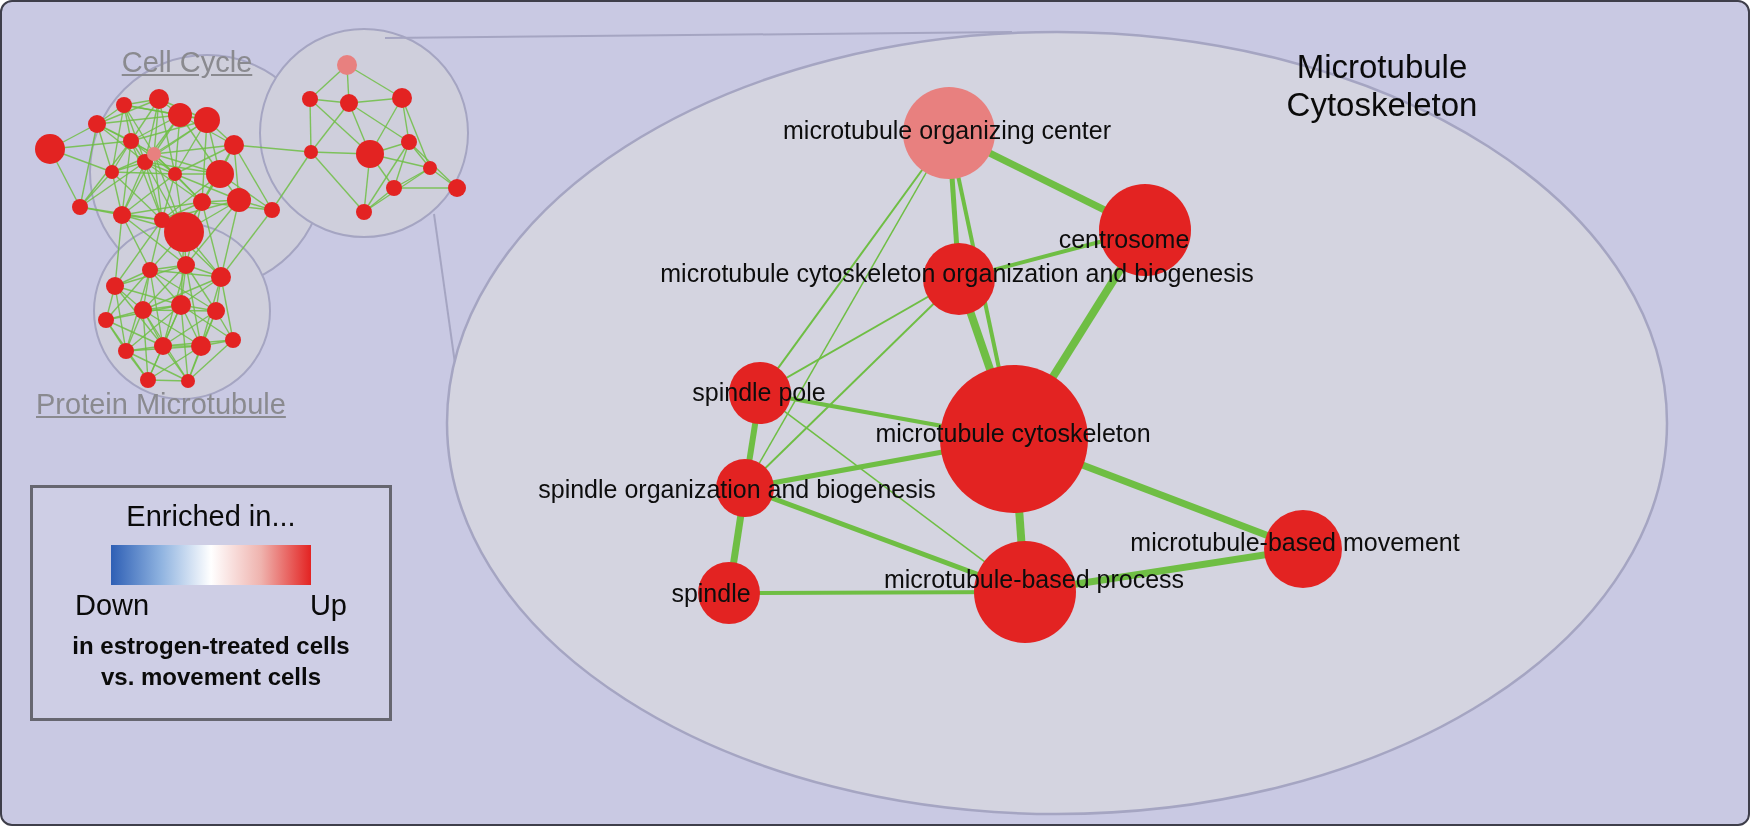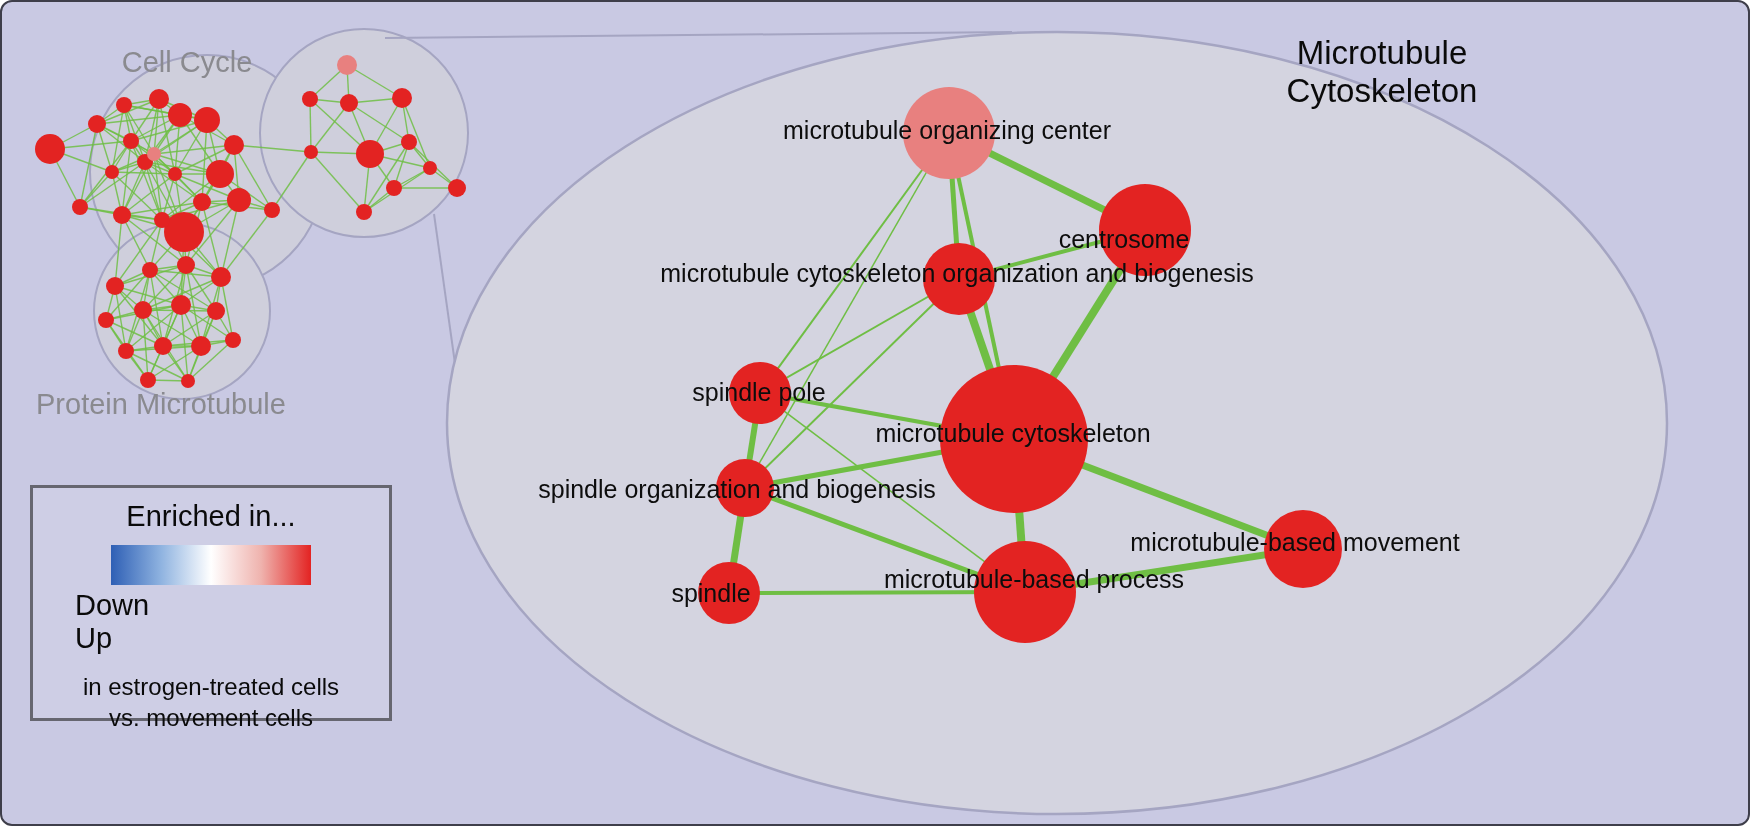--- a/index.html
+++ b/index.html
@@ -8,34 +8,34 @@
     width:1750px;height:826px;
     box-sizing:border-box;
     border:2px solid #3e3e4a;
     border-radius:12px;
     overflow:hidden;
     font-family:"Liberation Sans","DejaVu Sans",sans-serif;
   }
   #net{position:absolute;left:0;top:0;}
   #net text{font-family:"Liberation Sans","DejaVu Sans",sans-serif;}
   .overlay{position:absolute;}
-  .gray-label{color:#8a8a8f;font-size:29px;line-height:1.16;}
+  .gray-label{color:#8a8a8f;font-size:29px;line-height:1.16;text-decoration:underline;}
   .cell-cycle{left:90px;top:44px;width:190px;text-align:center;}
   .ubiquitin{left:34px;top:386px;text-align:left;}
-  .zoom-title{left:1245px;top:32px;width:270px;text-align:center;color:#0a0a0a;font-size:33px;line-height:1.16;}
+  .zoom-title{left:1245px;top:46px;width:270px;text-align:center;color:#0a0a0a;font-size:33px;line-height:1.16;}
   .legend{
     left:28px;top:483px;width:362px;height:236px;
     box-sizing:border-box;
     border:3px solid #666670;
     background:rgba(255,255,255,0.10);
   }
   .legend-title{margin-top:12px;text-align:center;font-size:29px;color:#0a0a0a;}
   .legend-gradient{width:200px;height:40px;margin:12px auto 0 auto;}
-  .legend-scale{width:272px;margin:4px auto 16px auto;display:flex;justify-content:space-between;font-size:29px;color:#0a0a0a;flex-direction:column;}
-  .legend-caption{margin-top:8px;text-align:center;font-size:24px;line-height:1.3;color:#0a0a0a;}
+  .legend-scale{width:272px;margin:4px auto 8px auto;display:flex;justify-content:space-between;font-size:29px;color:#0a0a0a;}
+  .legend-caption{margin-top:8px;text-align:center;font-size:24px;line-height:1.3;color:#0a0a0a;font-weight:bold;}
 </style>
 </head>
 <body>
 
 <div id="stage" style="background: rgb(201, 201, 227);">
 
   <svg id="net" width="1750" height="826" viewBox="0 0 1750 826">
       <circle cx="205" cy="170" r="117" fill="#cfcfdc" stroke="#a5a5c2" stroke-width="2"></circle>
       <circle cx="362" cy="131" r="104" fill="#cfcfdc" stroke="#a5a5c2" stroke-width="2"></circle>
       <circle cx="180" cy="309" r="88" fill="#cfcfdc" stroke="#a5a5c2" stroke-width="2"></circle>

